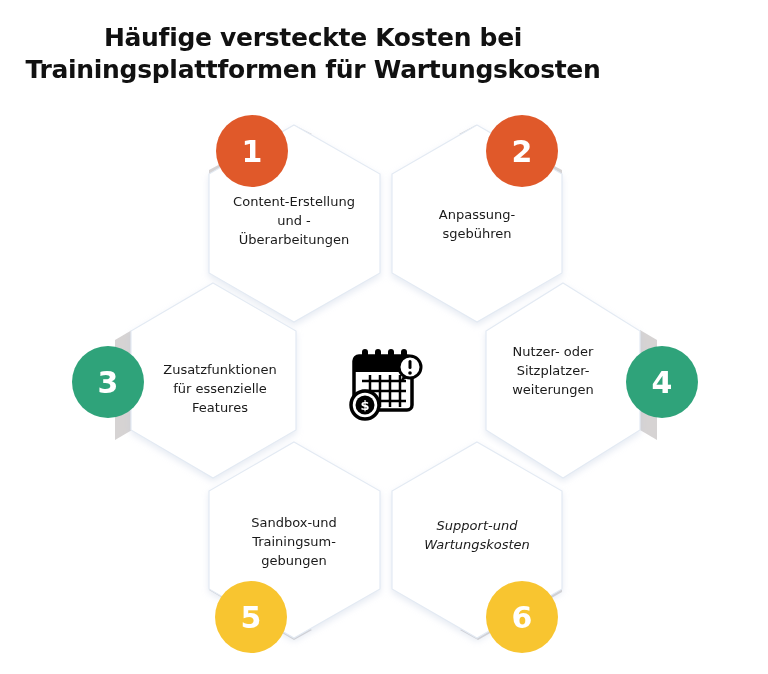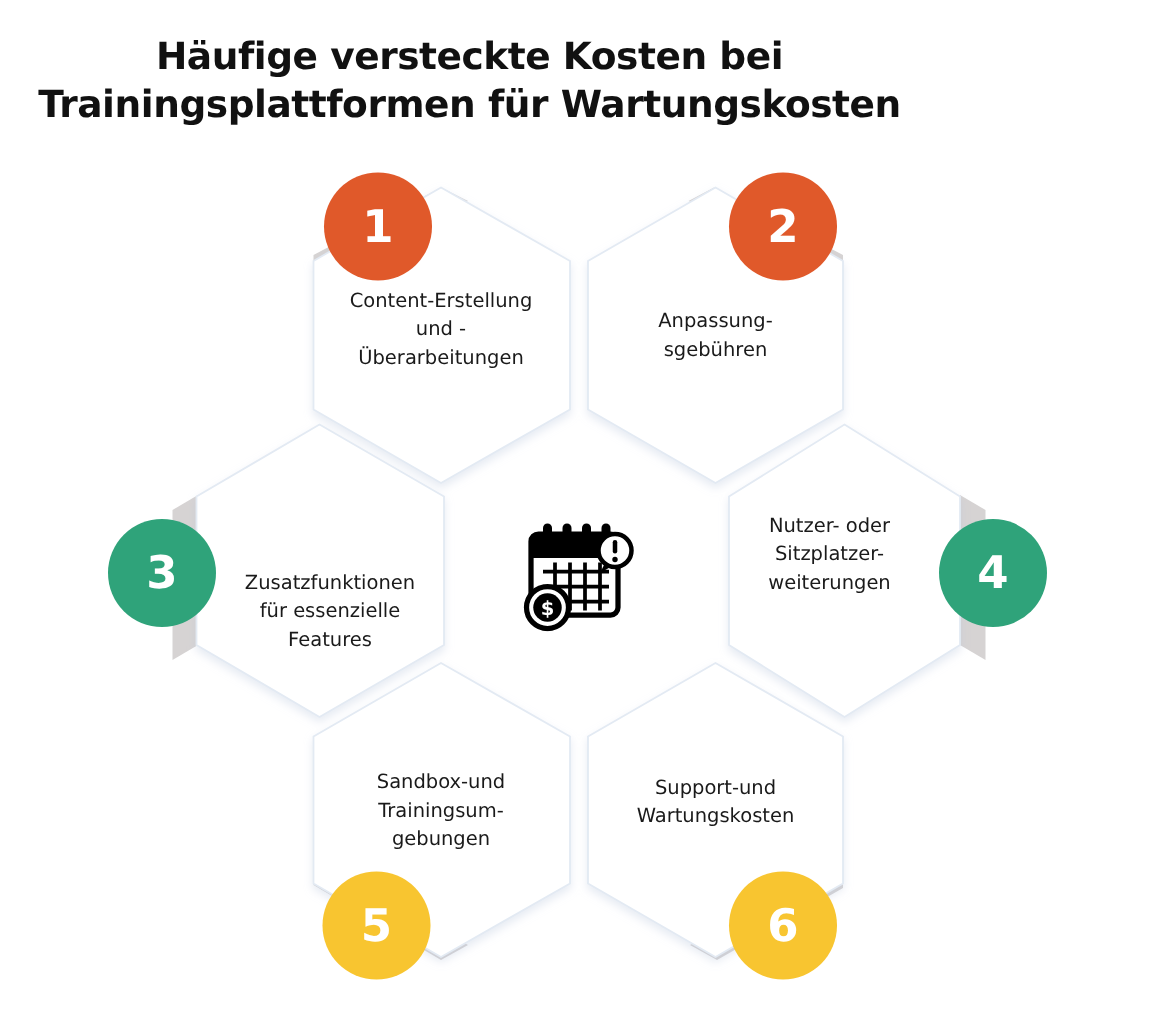--- a/index.html
+++ b/index.html
@@ -59,30 +59,30 @@
     <polygon points="477,442 562,491 562,589 477,638 392,589 392,491" fill="#FFFFFF" stroke="#E3EAF3" stroke-width="1.2"></polygon>
   </g>
 </svg>
 
 <div class="hex-label" style="left:294px; top:220px;">
   <span>Content-Erstellung<br>und -<br>Überarbeitungen</span>
 </div>
 <div class="hex-label" style="left:477px; top:224px;">
   <span>Anpassung-<br>sgebühren</span>
 </div>
-<div class="hex-label" style="left:220px; top:408px;">
+<div class="hex-label" style="left:220px; top:388px;">
   <span>Zusatzfunktionen<br>für essenzielle<br>Features</span>
 </div>
 <div class="hex-label" style="left:553px; top:370px;">
   <span>Nutzer- oder<br>Sitzplatzer-<br>weiterungen</span>
 </div>
 <div class="hex-label" style="left:294px; top:541px;">
   <span>Sandbox-und<br>Trainingsum-<br>gebungen</span>
 </div>
-<div class="hex-label" style="left:477px; top:535px;">
+<div class="hex-label" style="left:477px; top:535px;font-style:italic;">
   <span>Support-und<br>Wartungskosten</span>
 </div>
 
 <div class="badge" style="left:252px; top:151px; background:#E0592A;">
     <span>1</span>
   </div>
 <div class="badge" style="left:522px; top:151px; background:#E0592A;">
     <span>2</span>
   </div>
 <div class="badge" style="left:108px; top:382px; background:#2FA37A;">

